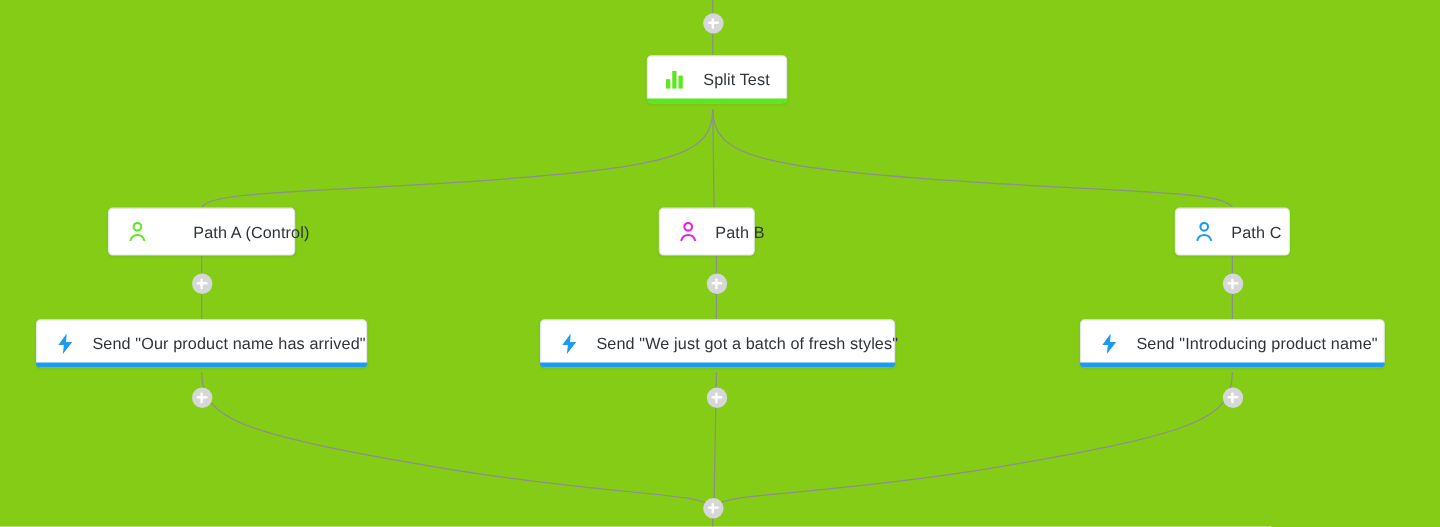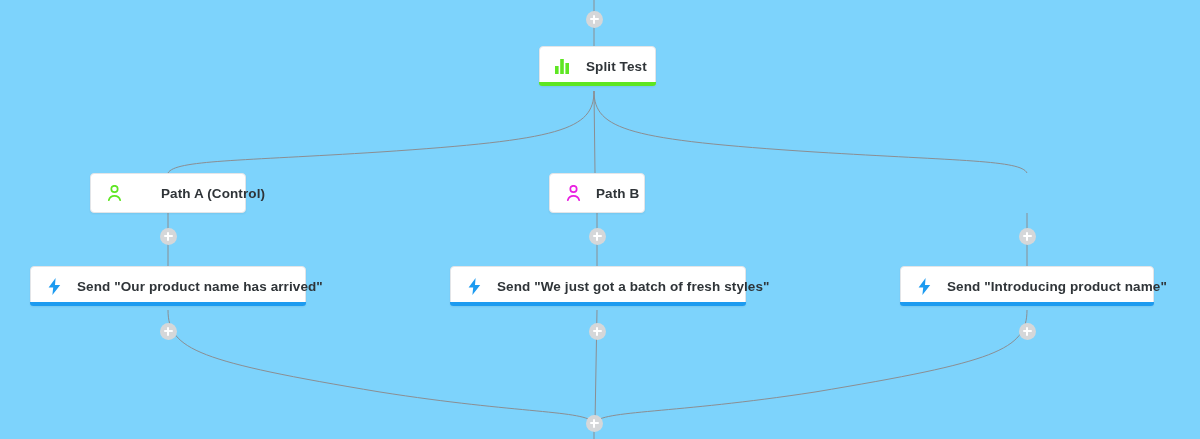--- a/index.html
+++ b/index.html
@@ -9,23 +9,22 @@
   }
   body {
     font-family: "Liberation Sans", sans-serif;
     -webkit-font-smoothing: antialiased;
   }
 
   #canvas {
     position: relative;
     width: 1200px;
     height: 439px;
-    background: #7dd3fc;
+    background: #84cc16;
     overflow: hidden;
-    font-weight: bold;
   }
 
   #edges {
     position: absolute;
     left: 0;
     top: 0;
     width: 1200px;
     height: 439px;
     pointer-events: none;
   }
@@ -131,30 +130,39 @@
   <div class="node" id="node-path_a" style="left: 90px; top: 173px; width: 156px; gap: 24px;">
     <span class="node-icon">
       <svg width="15" height="16" viewBox="0 0 15 16">
         <circle cx="7.5" cy="4" r="3.2" fill="none" stroke="#5ee622" stroke-width="1.7"></circle>
         <path d="M1.8 15.2 A5.9 5.9 0 0 1 13.2 15.2" fill="none" stroke="#5ee622" stroke-width="1.7" stroke-linecap="round"></path>
       </svg>
     </span>
     <span class="node-label">Path A (Control)</span>
   </div>
 
-  <div class="node" id="node-path_b" style="left: 549px; top: 173px; width: 96px;">
+  <div class="node" id="node-path_b" style="left: 549px; top: 173px; width: 80px;">
     <span class="node-icon">
       <svg width="15" height="16" viewBox="0 0 15 16">
         <circle cx="7.5" cy="4" r="3.2" fill="none" stroke="#e91fe0" stroke-width="1.7"></circle>
         <path d="M1.8 15.2 A5.9 5.9 0 0 1 13.2 15.2" fill="none" stroke="#e91fe0" stroke-width="1.7" stroke-linecap="round"></path>
       </svg>
     </span>
     <span class="node-label">Path B</span>
   </div>
 
+  <div class="node" id="node-path_c" style="left: 979px; top: 173px; width: 96px;">
+    <span class="node-icon">
+      <svg width="15" height="16" viewBox="0 0 15 16">
+        <circle cx="7.5" cy="4" r="3.2" fill="none" stroke="#1d9bf0" stroke-width="1.7"></circle>
+        <path d="M1.8 15.2 A5.9 5.9 0 0 1 13.2 15.2" fill="none" stroke="#1d9bf0" stroke-width="1.7" stroke-linecap="round"></path>
+      </svg>
+    </span>
+    <span class="node-label">Path C</span>
+  </div>
 
   <div class="node accent-bottom accent-blue" id="node-send_a" style="left: 30px; top: 266px; width: 276px;">
     <span class="node-icon">
       <svg width="13" height="17" viewBox="0 0 13 17">
         <path d="M7.6 0 L0.6 9.4 H5.2 L4.4 17 L12.2 6.9 H7.0 Z" fill="#1d9bf0"></path>
       </svg>
     </span>
     <span class="node-label">Send "Our product name has arrived"</span>
   </div>
 

